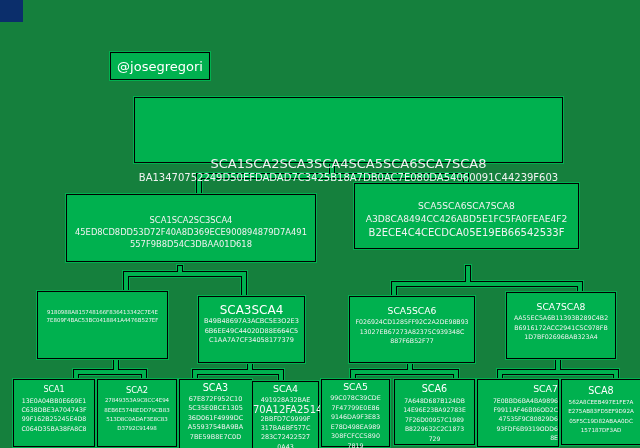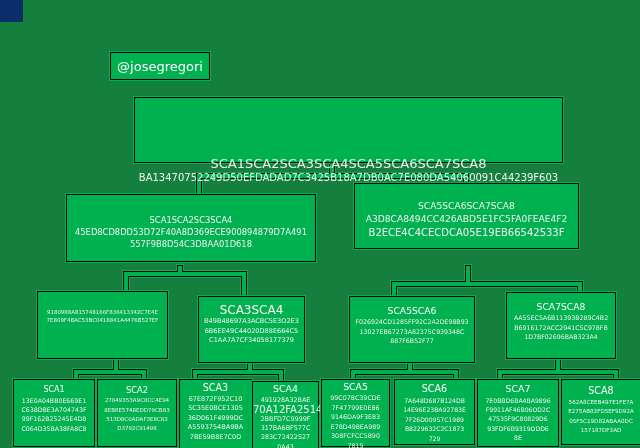--- a/index.html
+++ b/index.html
@@ -140,21 +140,21 @@
         <div class="hash" style="font-size: 6.35px; line-height: 9.4px;">7819</div>
       </div>
       <div class="node" style="left: 395px; top: 380px; width: 79px; height: 64px; padding-top: 2px;">
         <div class="title" style="font-size: 9.6px; line-height: 13.92px;">SCA6</div>
         <div class="hash" style="font-size: 6.1px; line-height: 9.4px;">7A648D687B124DB</div>
         <div class="hash" style="font-size: 6.1px; line-height: 9.4px;">14E96E23BA92783E</div>
         <div class="hash" style="font-size: 6.1px; line-height: 9.4px;">7F26D00957C1989</div>
         <div class="hash" style="font-size: 6.1px; line-height: 9.4px;">B8229632C2C1873</div>
         <div class="hash" style="font-size: 6.1px; line-height: 9.4px;">729</div>
       </div>
-      <div class="node" style="left: 478px; top: 380px; width: 80px; height: 66px; padding-top: 2px;">
+      <div class="node" style="left: 478px; top: 380px; width: 80px; height: 66px; padding-top: 2px; text-align: right;">
         <div class="title" style="font-size: 9.4px; line-height: 13.63px;">SCA7</div>
         <div class="hash" style="font-size: 6.15px; line-height: 9.4px;">7E0BBD6BA4BA9896</div>
         <div class="hash" style="font-size: 6.15px; line-height: 9.4px;">F9911AF46B06OD2C</div>
         <div class="hash" style="font-size: 6.15px; line-height: 9.4px;">47535F9C80829D6</div>
         <div class="hash" style="font-size: 6.15px; line-height: 9.4px;">93FDF6B9319ODD6</div>
         <div class="hash" style="font-size: 6.15px; line-height: 9.4px;">8E</div>
       </div>
       <div class="node" style="left: 562px; top: 380px; width: 78px; height: 64px; padding-top: 4px;">
         <div class="title" style="font-size: 9.6px; line-height: 13.92px;">SCA8</div>
         <div class="hash" style="font-size: 5.6px; line-height: 9.4px;">562A8CEEB497E1FE7A</div>

